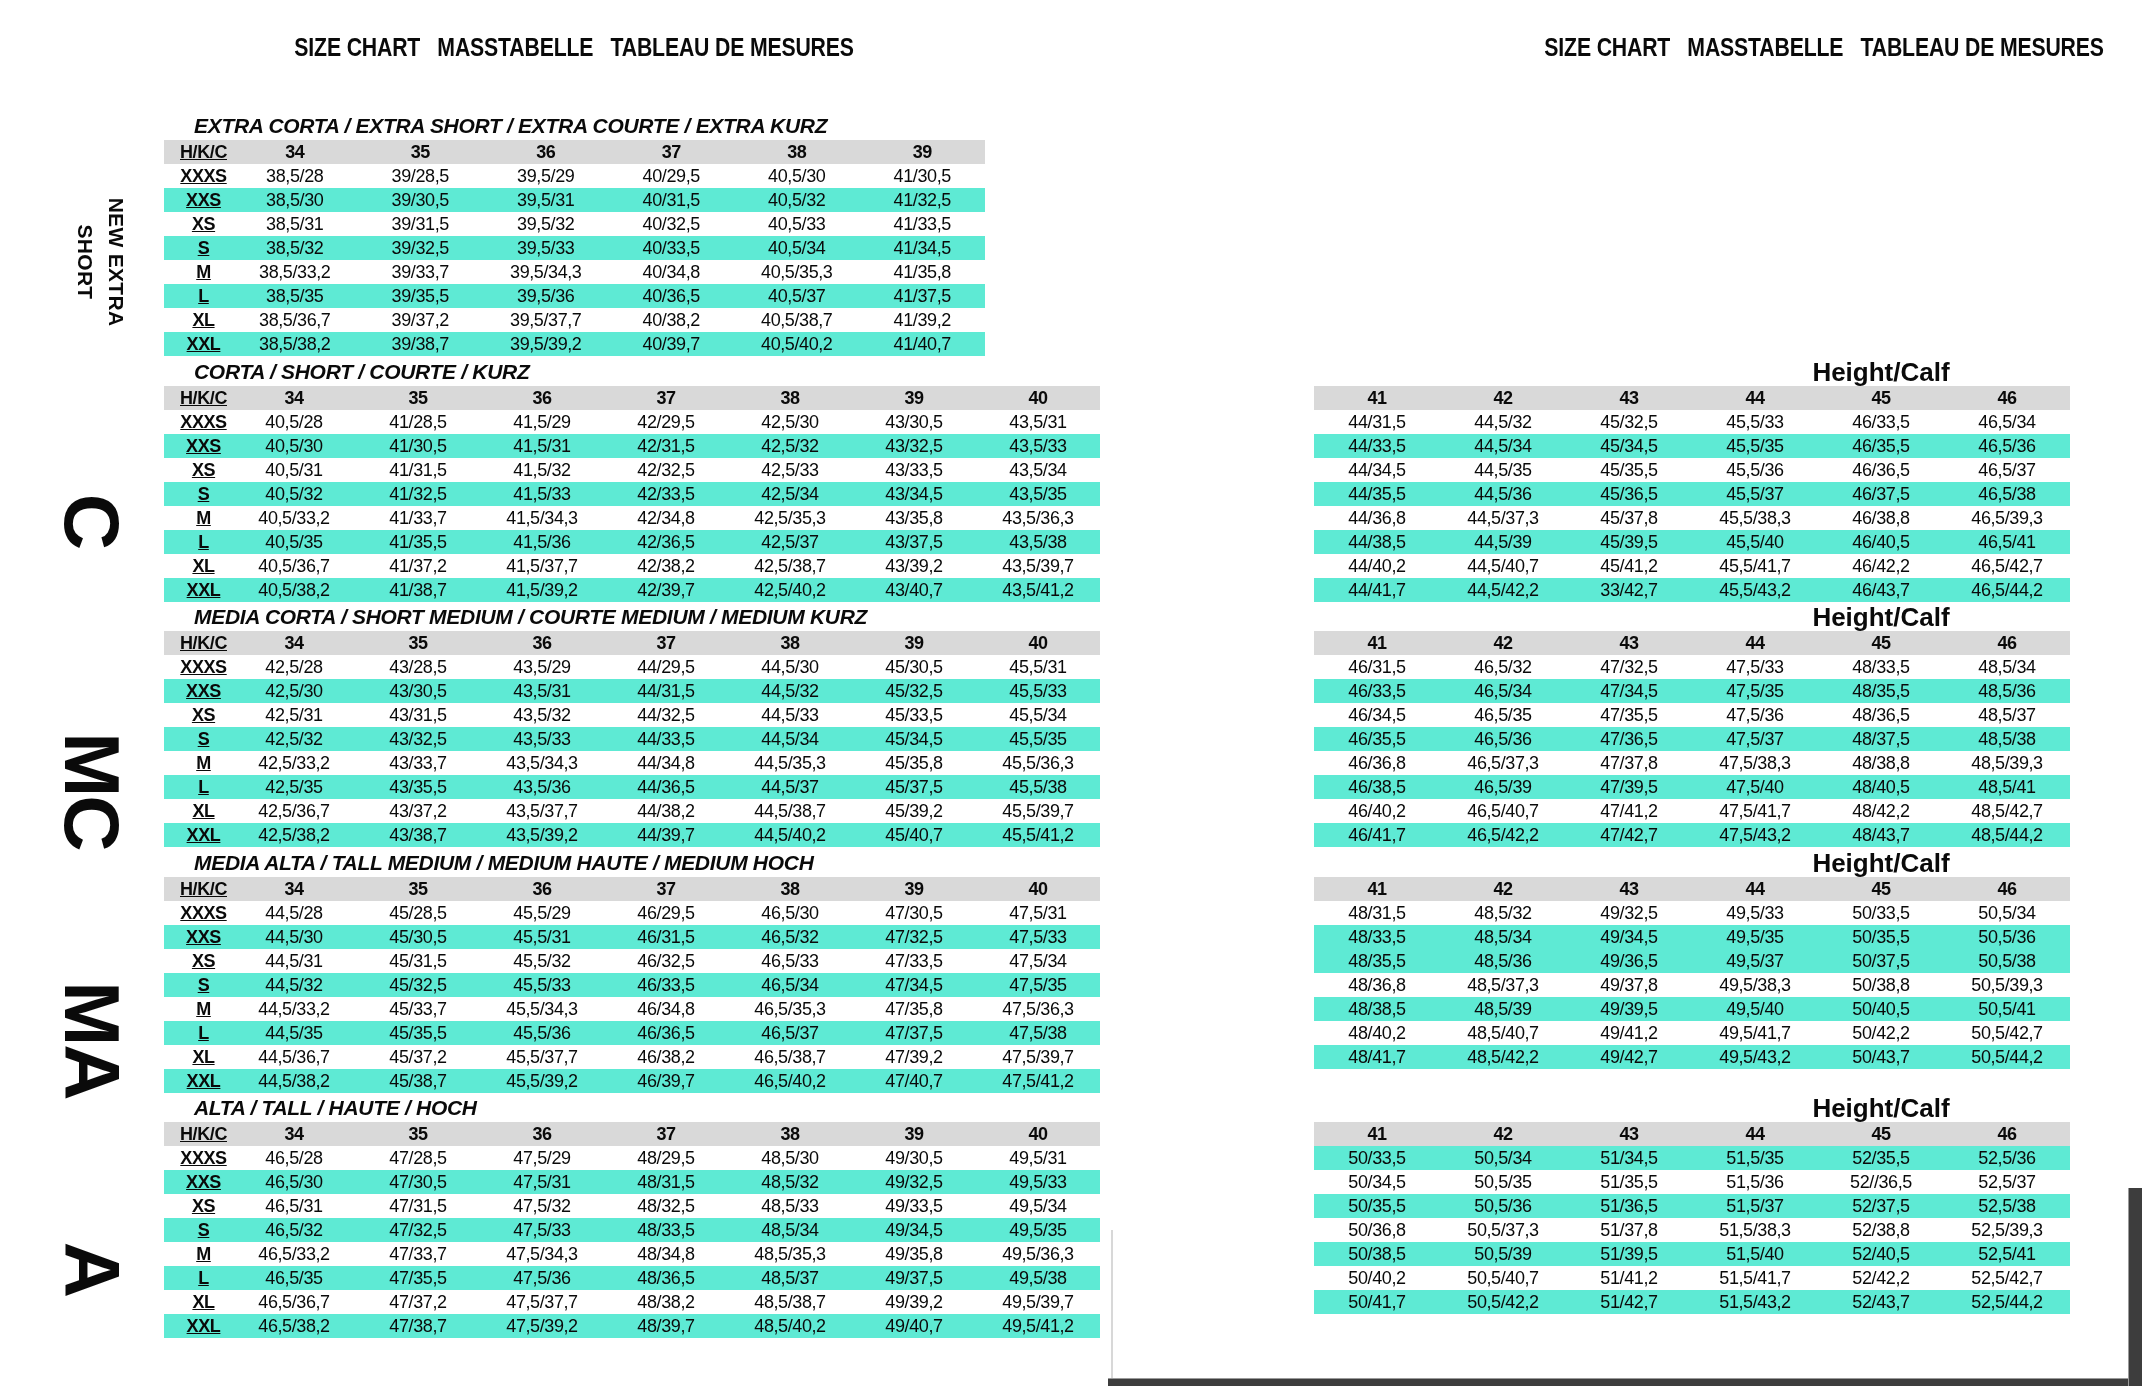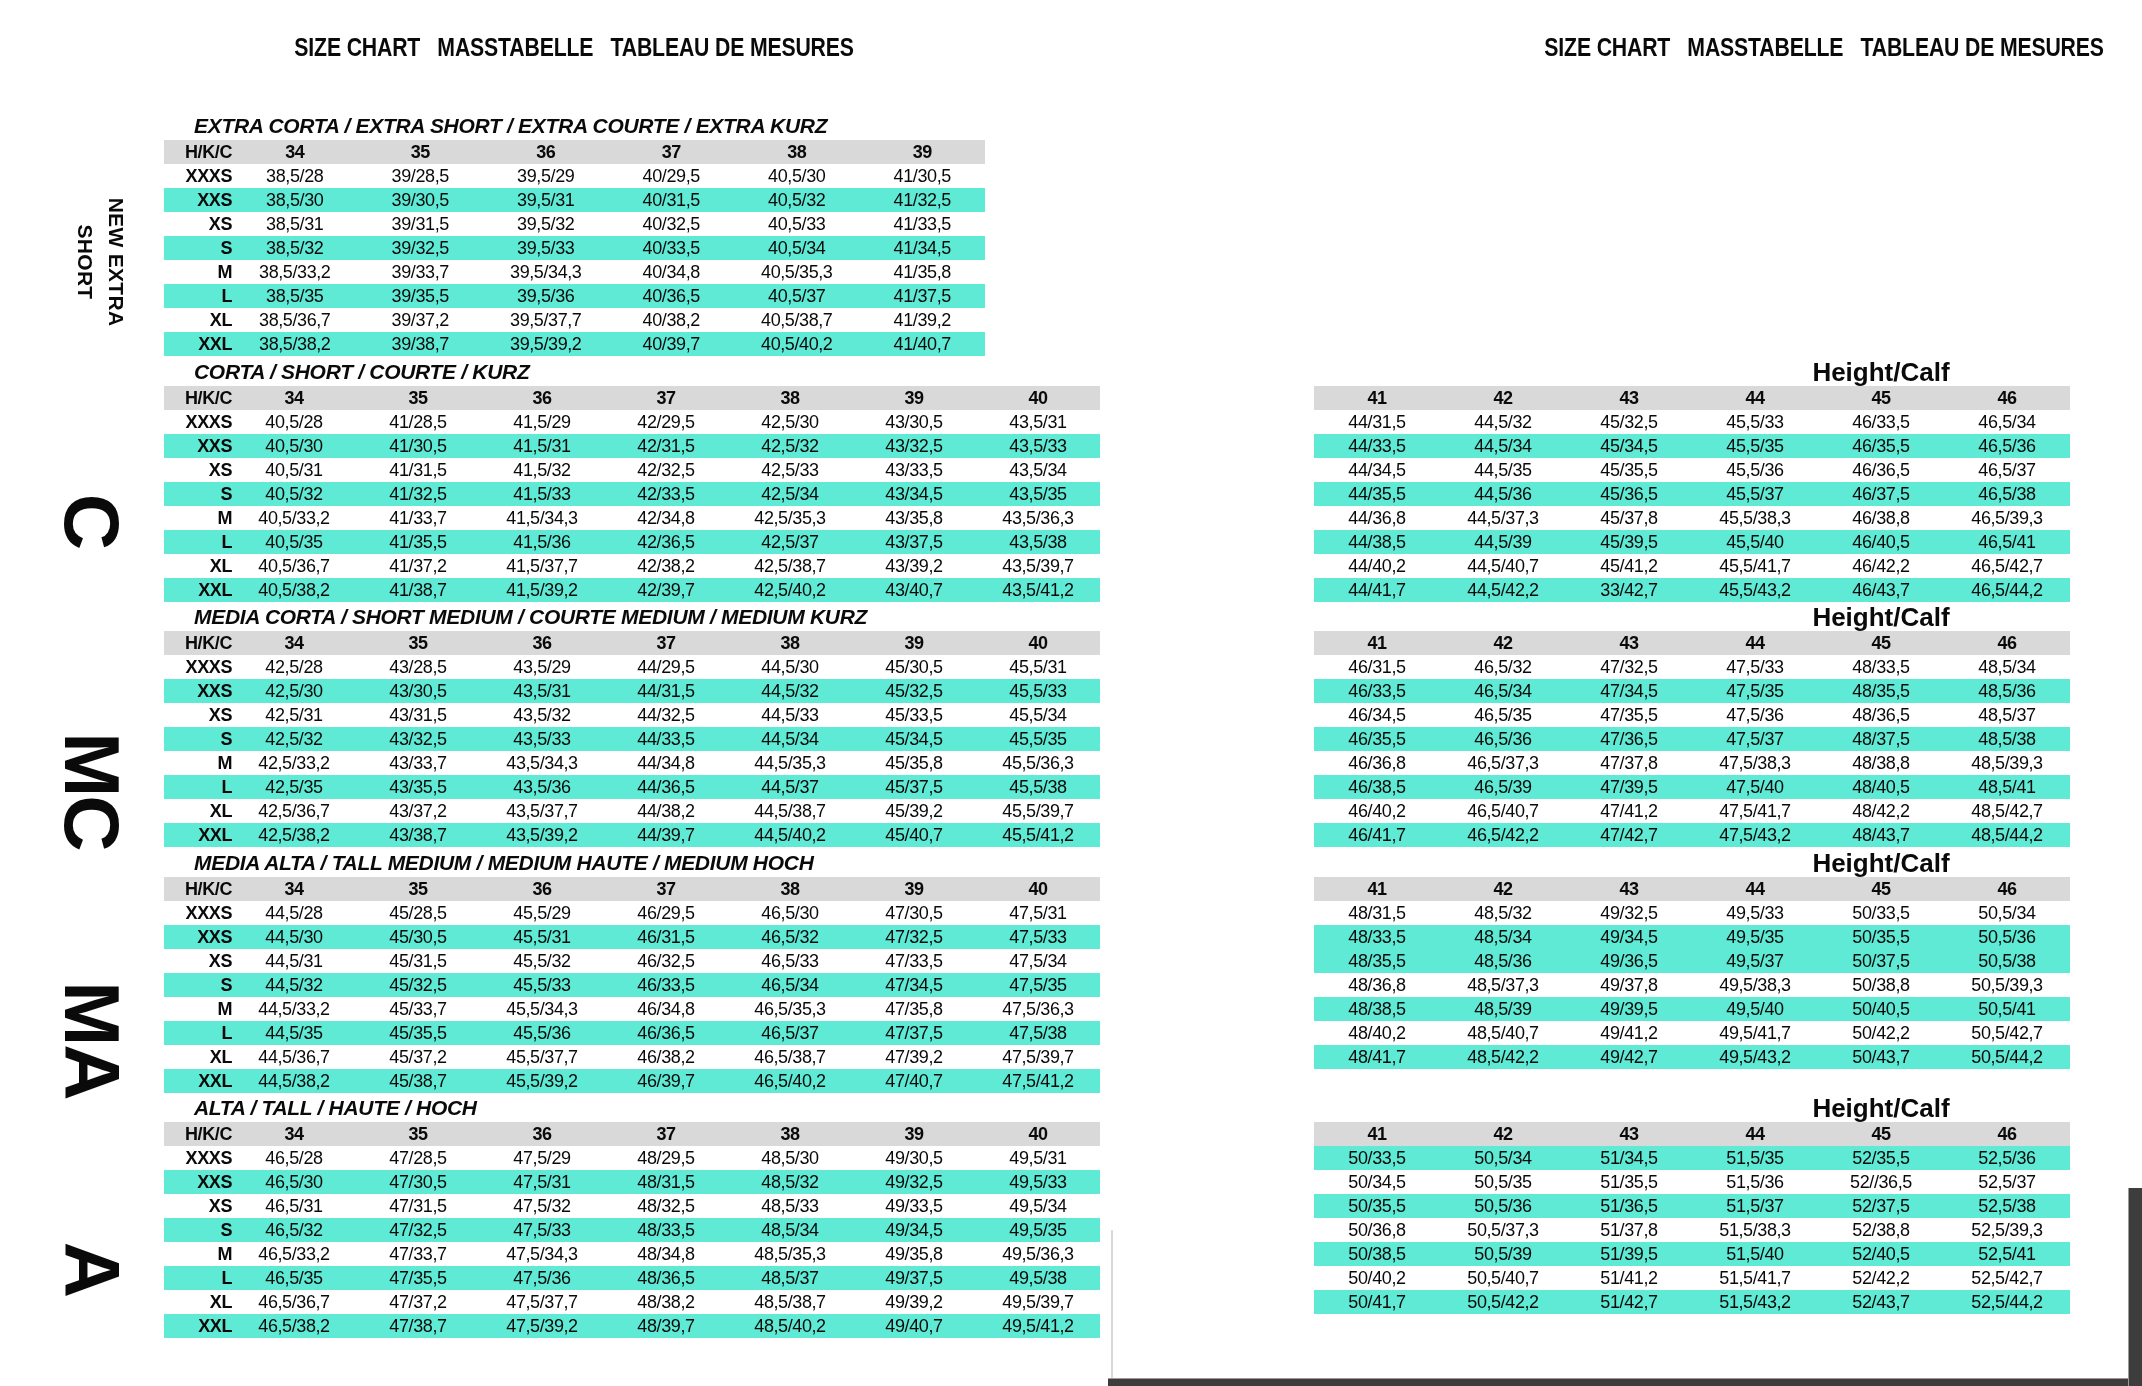--- a/index.html
+++ b/index.html
@@ -33,22 +33,22 @@
   .right-tbl{left:1314px;--lblw:0px;--colw:126px;}
   .row{display:flex;height:24px;line-height:24px;}
   .row.hdr{background:#d9d9d9;}
   .row.alt{background:#5eead4;}
   .cell{
     width:var(--colw);text-align:center;font-size:18px;
     letter-spacing:-0.4px;white-space:nowrap;
   }
   .row.hdr .cell{font-weight:700;}
   .cell.lbl{
-    width:var(--lblw);text-align:right;font-weight:700;
-    padding-left:11px;box-sizing:border-box;
+    width:var(--lblw);text-align:center;font-weight:700;
+    padding-left:11px;box-sizing:border-box;text-decoration:underline;
   }
 
   
   .v-label{
     position:absolute;transform:translate(-50%,-50%) rotate(90deg);
     font-weight:700;white-space:pre;text-align:center;
   }
   #lbl-nes{left:101px;top:262px;font-size:21px;line-height:31px;letter-spacing:0.3px;}
   .v-big{font-size:78px;letter-spacing:-2px;}
   #lbl-c{left:91px;top:521px;}

